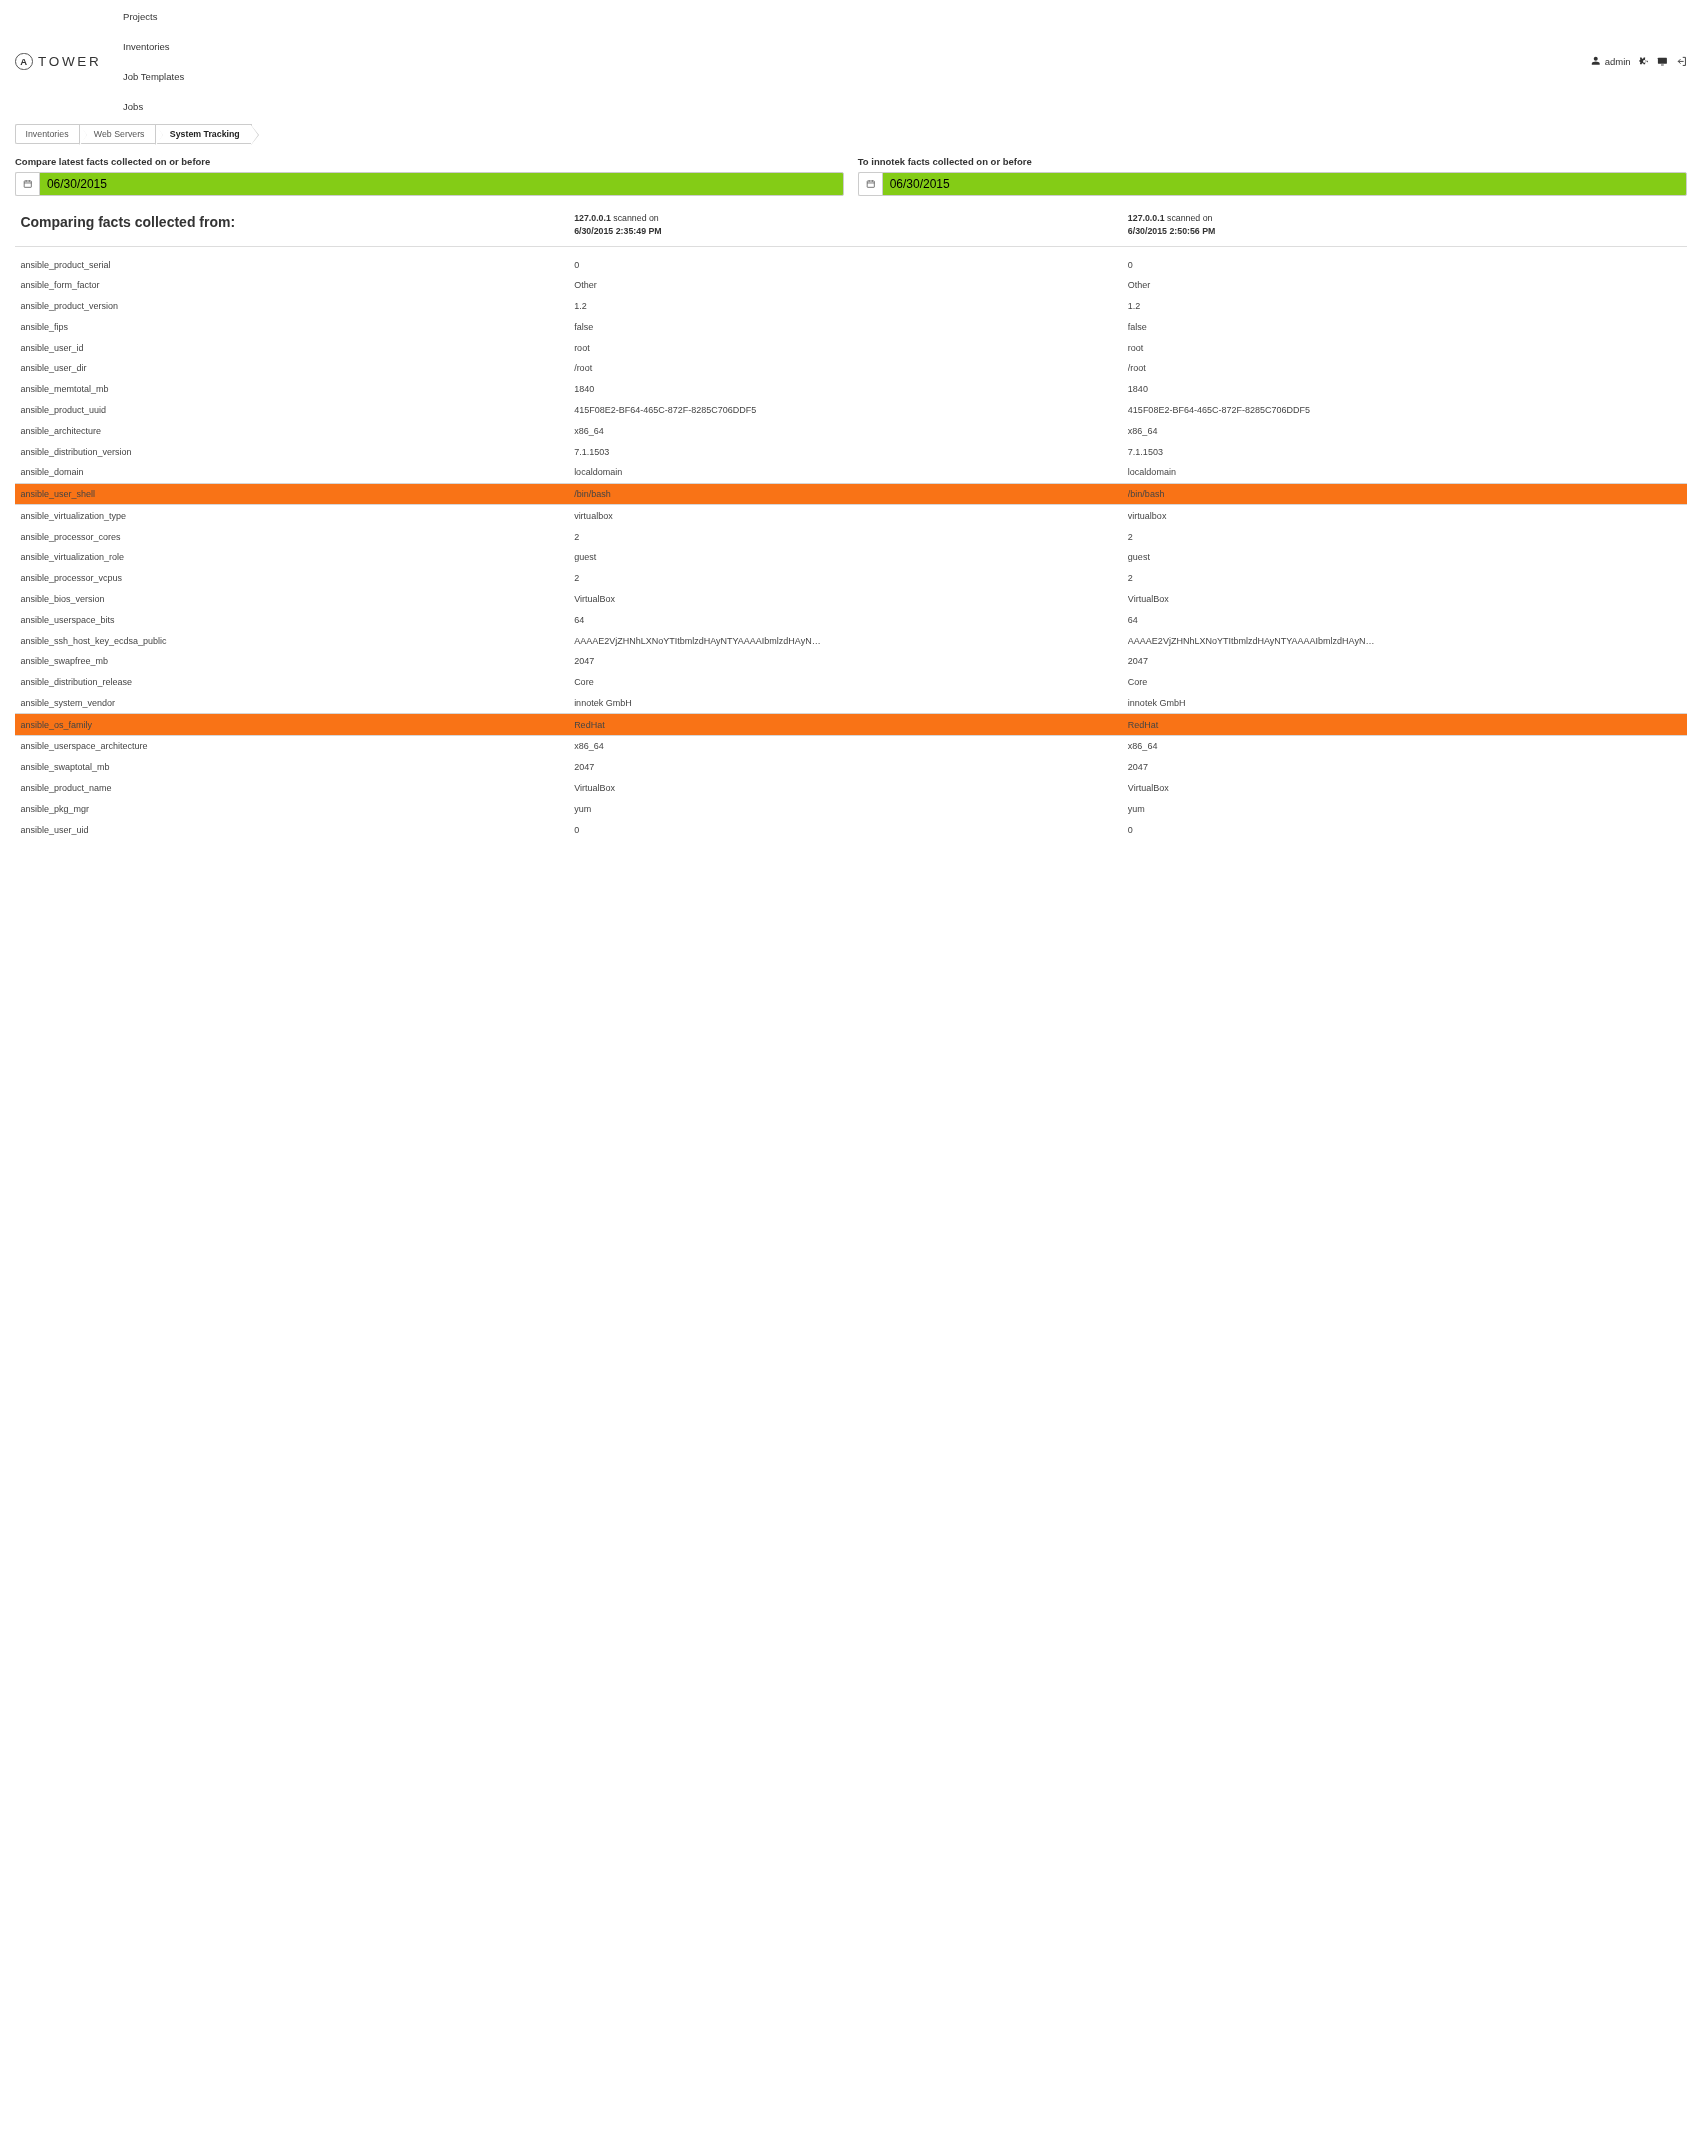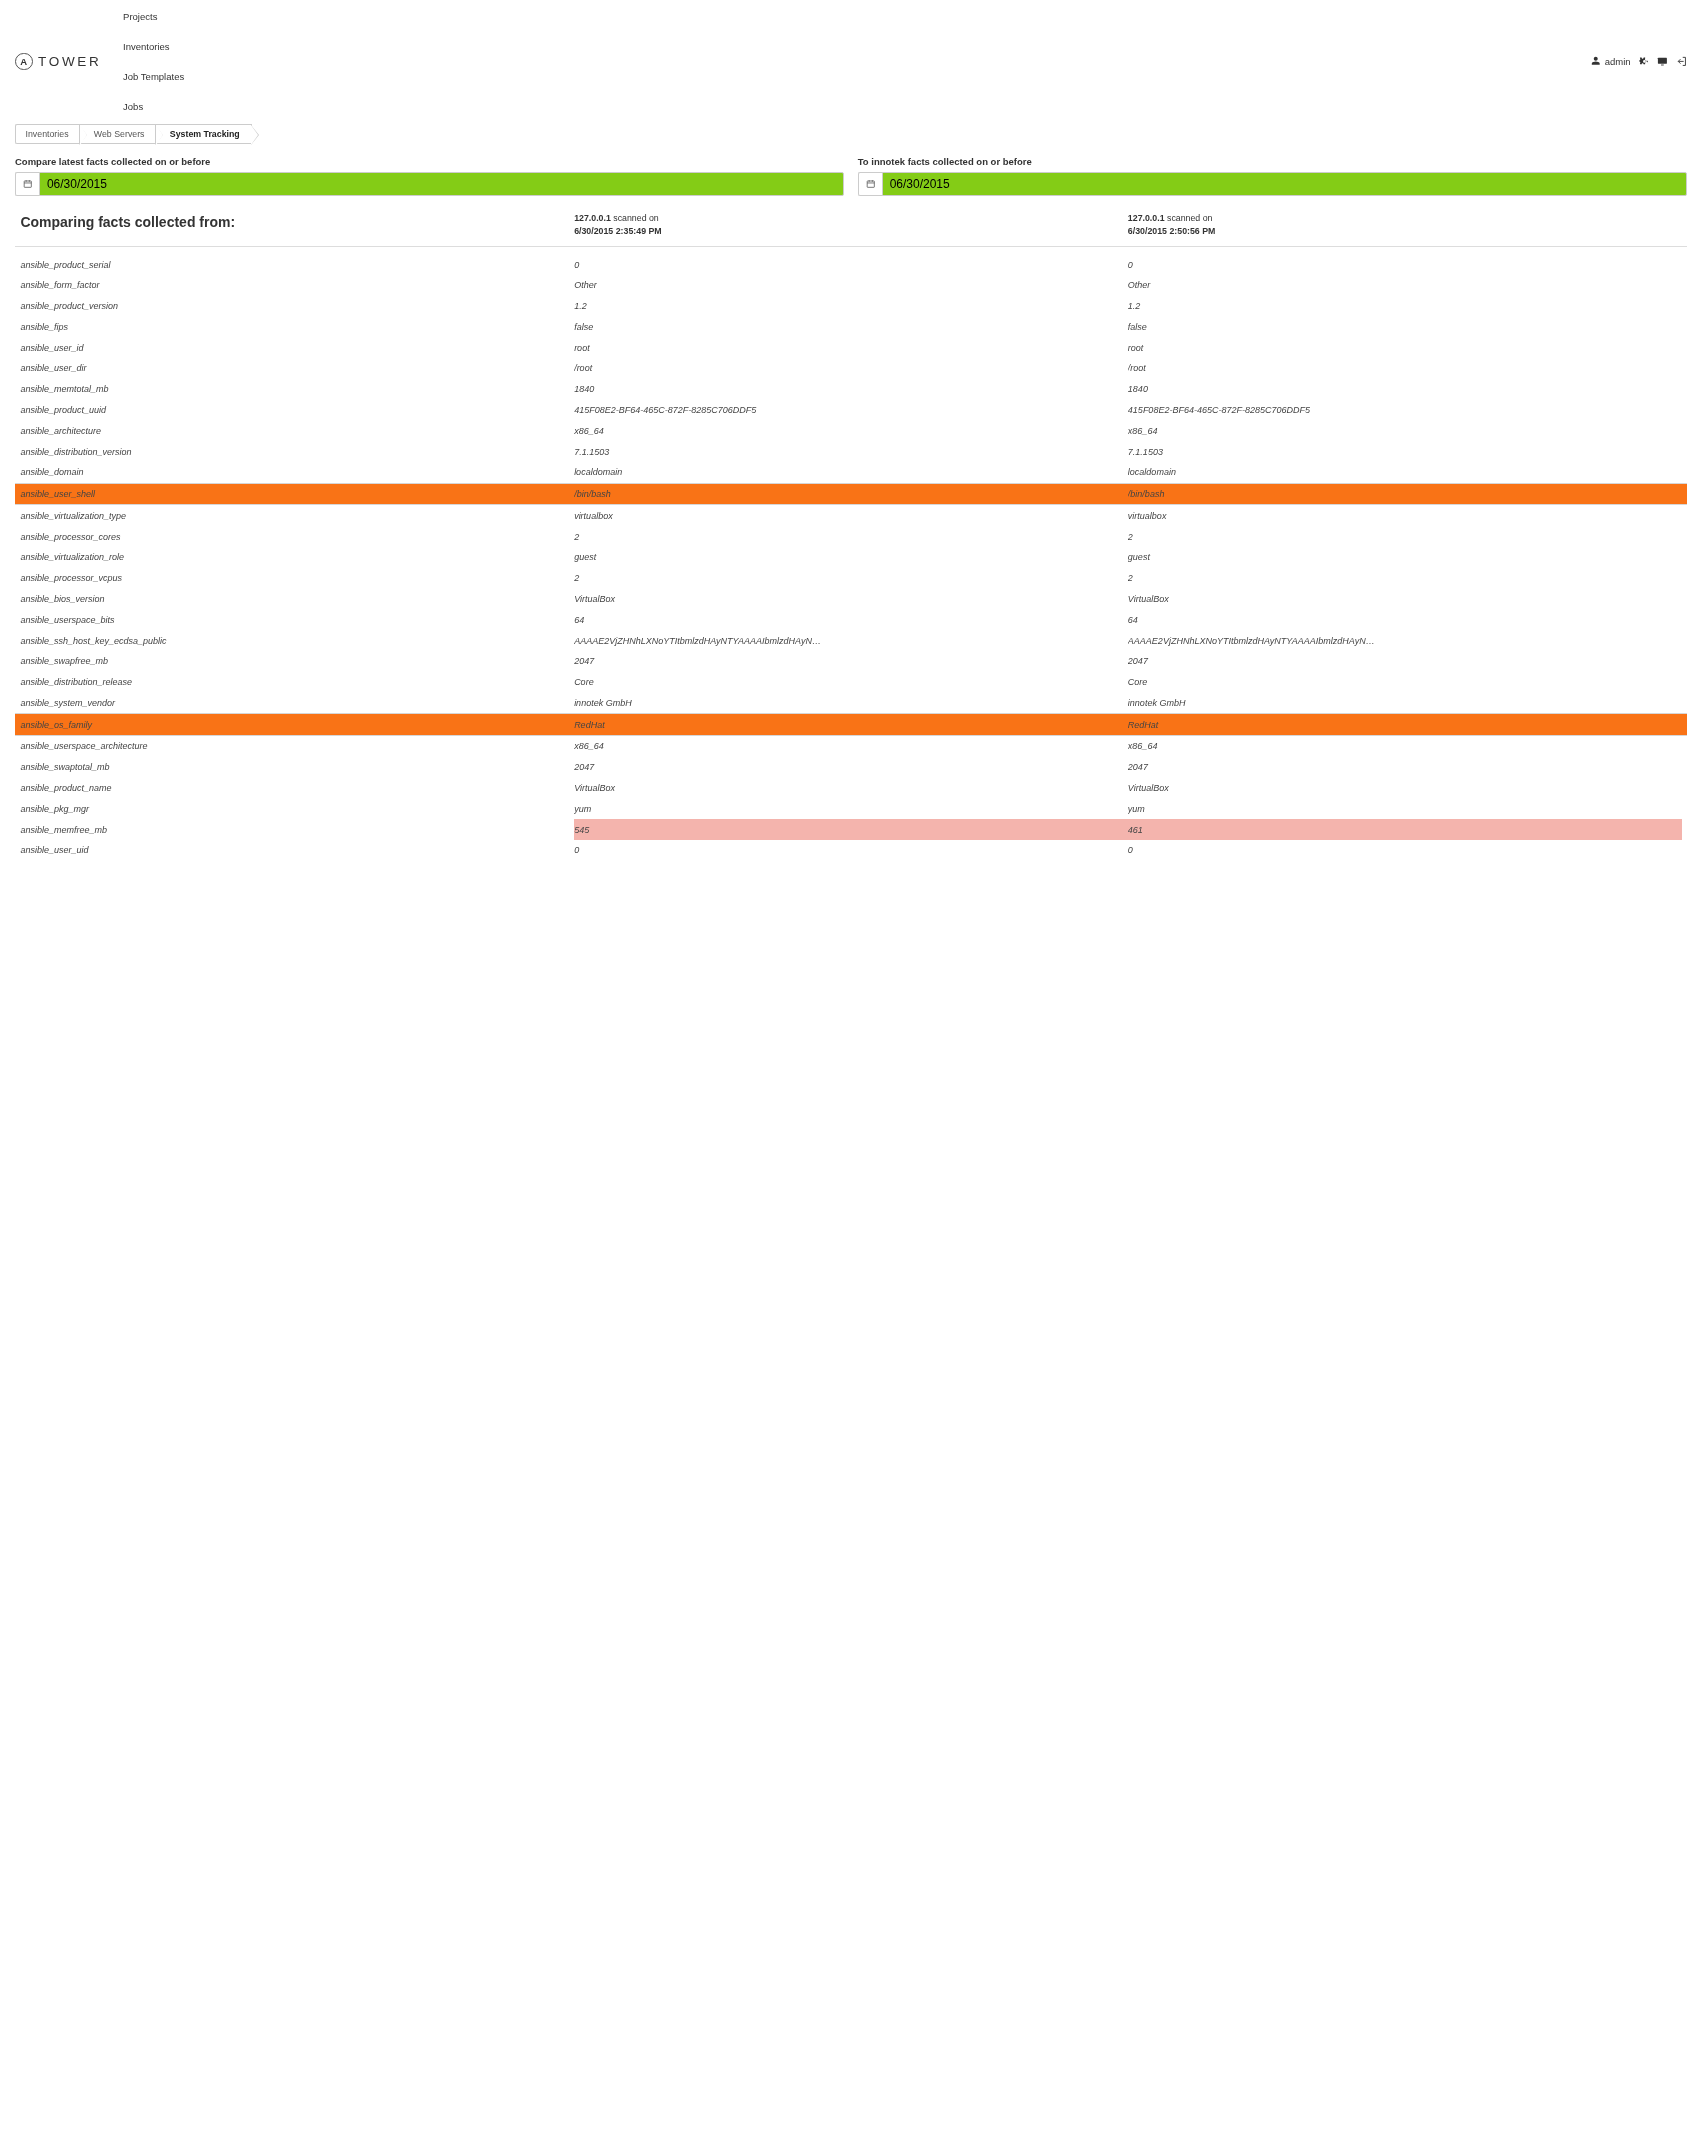--- a/index.html
+++ b/index.html
@@ -102,21 +102,20 @@
   .scan-col .ts { font-weight: 700; }
 
   
   .fact-row {
     display: grid;
     grid-template-columns: 1fr 1fr 1fr;
     padding: 5.4px 5.4px;
     font-size: 9px;
     color: #444;
     align-items: center;
-    font-style: italic;
   }
   .fact-row .key { color: #444; }
   .fact-row .val { color: #444; overflow: hidden; text-overflow: ellipsis; white-space: nowrap; padding-right: 6.8px;}
   .fact-row.hl-grey {
     background: #f97316;
     border-top: 0.7px solid #d6d6d6;
     border-bottom: 0.7px solid #d6d6d6;
   }
   .fact-row.hl-diff .val { background: #f4b4ad; }
   .fact-row.hl-diff { padding-top:0; padding-bottom:0; }
@@ -353,25 +352,20 @@
       <div class="fact-row">
         <div class="key">ansible_product_name</div>
         <div class="val">VirtualBox</div>
         <div class="val">VirtualBox</div>
       </div>
       <div class="fact-row">
         <div class="key">ansible_pkg_mgr</div>
         <div class="val">yum</div>
         <div class="val">yum</div>
       </div>
-      <div class="fact-row hl-diff">
-        <div class="key">ansible_memfree_mb</div>
-        <div class="val">545</div>
-        <div class="val">461</div>
-      </div>
       <div class="fact-row">
         <div class="key">ansible_user_uid</div>
         <div class="val">0</div>
         <div class="val">0</div>
       </div>
     </div>
 
 </div>
 
 

